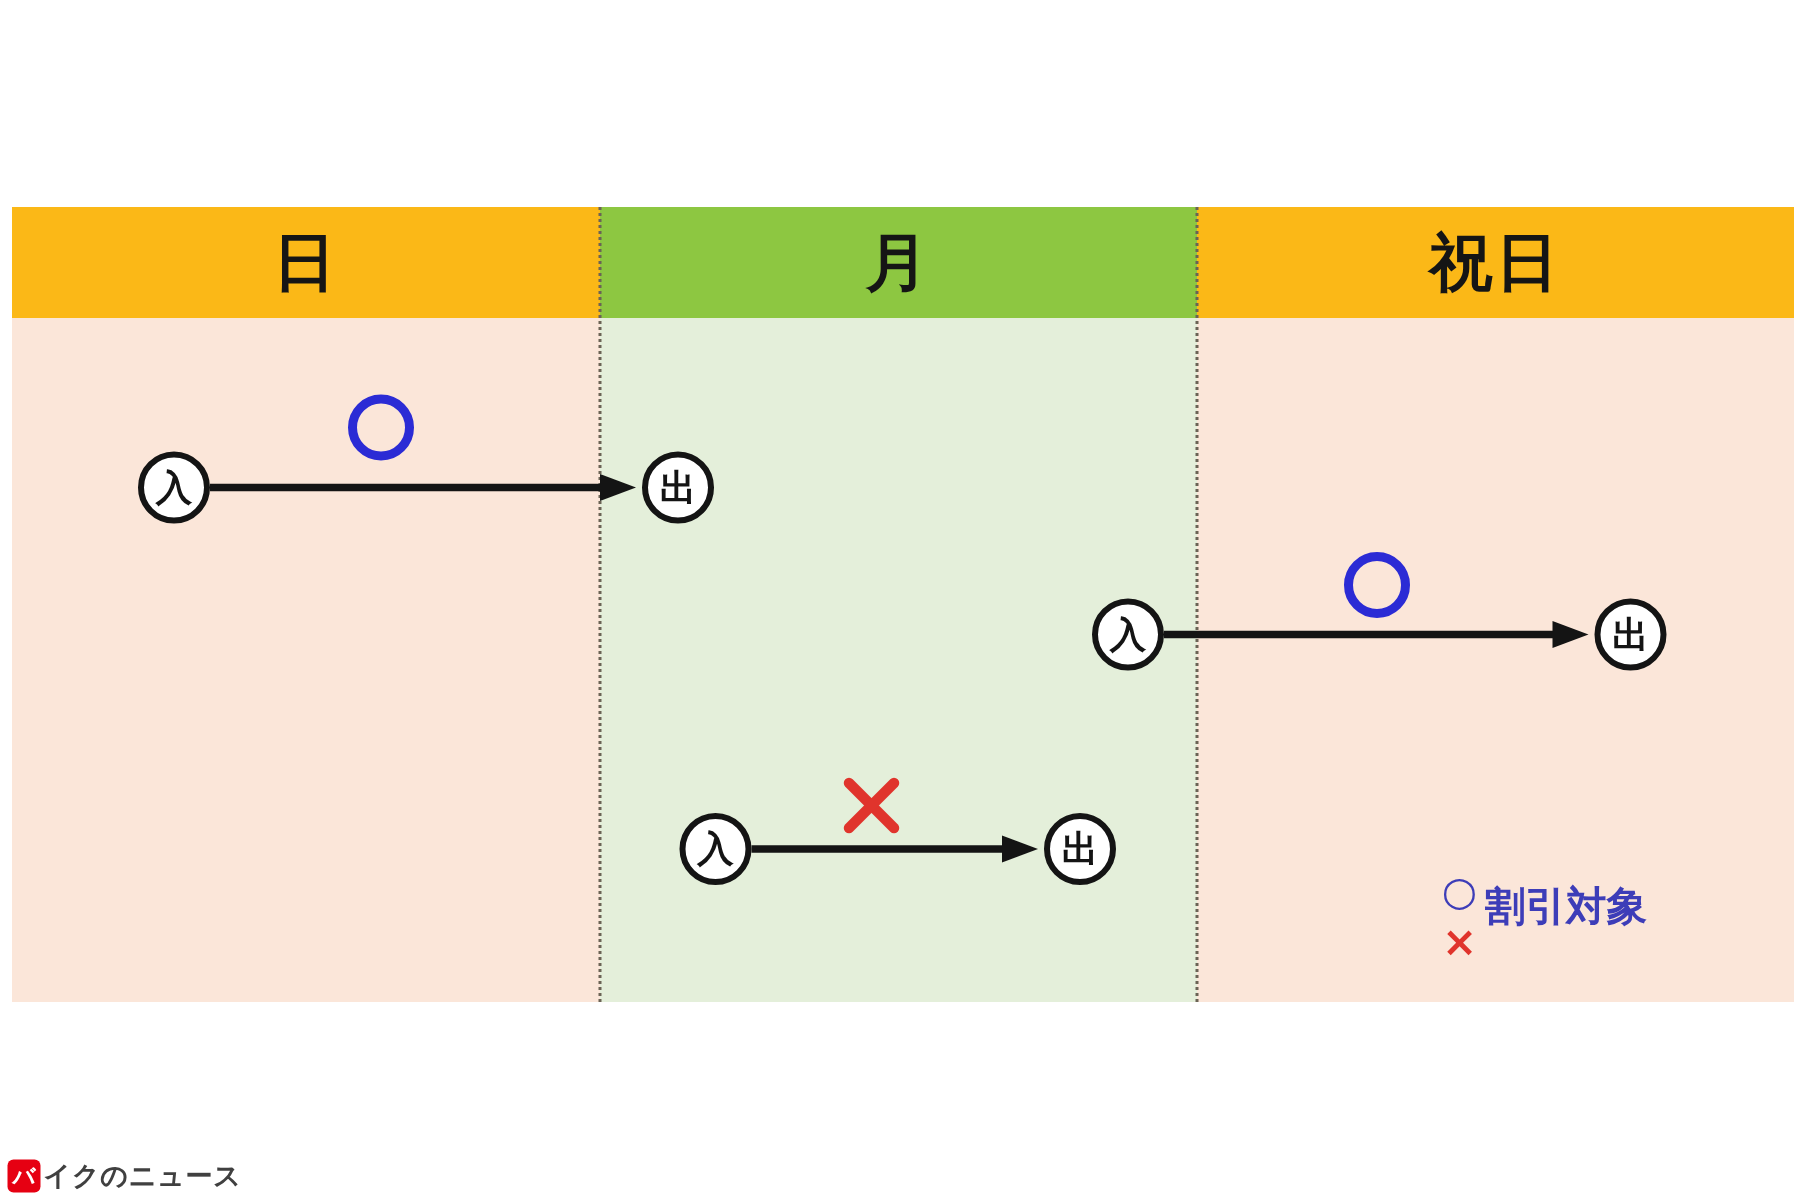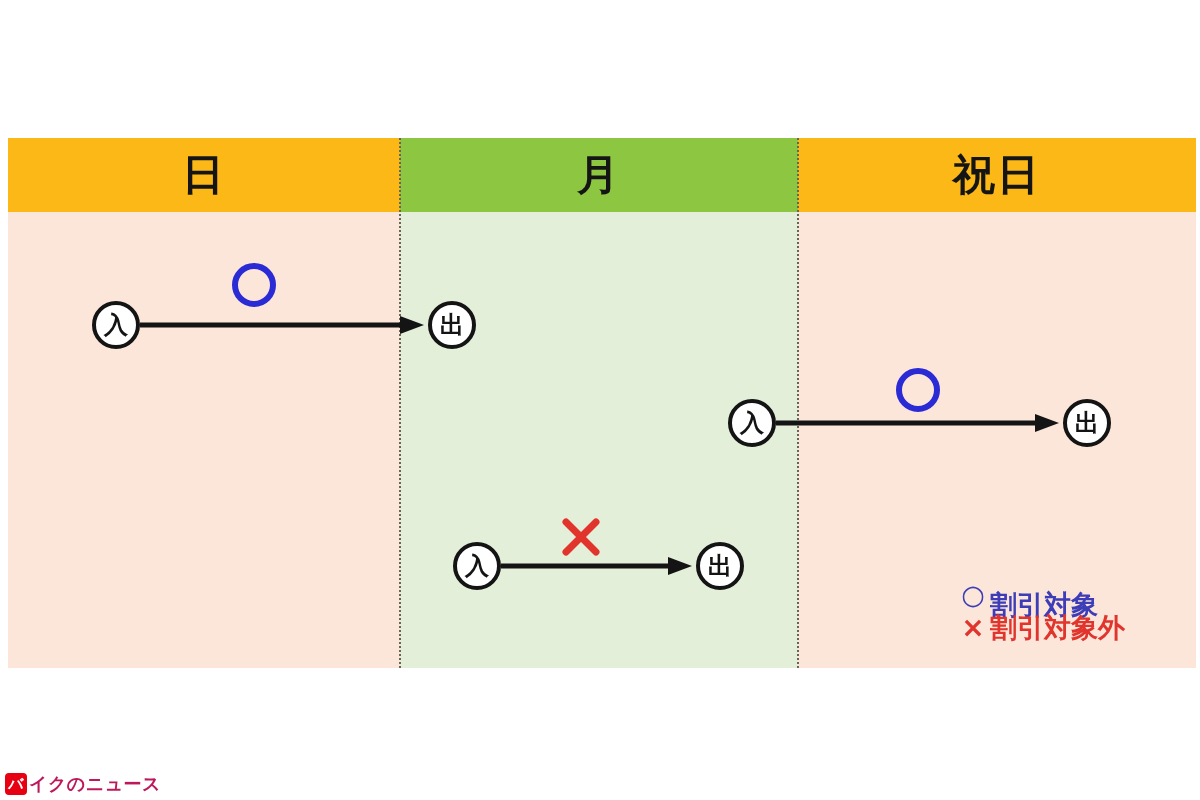--- a/index.html
+++ b/index.html
@@ -93,21 +93,21 @@
     position:absolute;left:5px;top:772px;
     display:flex;align-items:center;gap:2px;
   }
   .wm-logo{
     width:22px;height:22px;border-radius:4px;
     background:#E60012;color:#ffffff;
     display:flex;align-items:center;justify-content:center;
     font-size:15px;font-weight:bold;line-height:1;
   }
   .wm-text{
-    font-size:18px;font-weight:bold;color:#be185d;
+    font-size:18px;font-weight:bold;color:#404040;
     letter-spacing:0.5px;
   }
 </style>
 </head>
 <body>
 
 <div class="stage">
 
   <div class="col col-sun">
     <div class="col-header hdr-orange">
@@ -174,21 +174,20 @@
     <line x1="37" y1="7" x2="7" y2="37" stroke="#E0342C" stroke-width="7" stroke-linecap="round"></line>
   </svg>
 
   <div class="legend">
     <div class="legend-row ok">
       <span class="sym">○</span>
       <span class="lbl">割引対象</span>
     </div>
     <div class="legend-row ng">
       <span class="sym">×</span>
-      <span class="lbl">割引対象外</span>
     </div>
   </div>
 
   <div class="watermark">
     <span class="wm-logo">
       <span>バ</span>
     </span>
     <span class="wm-text">イクのニュース</span>
   </div>
 

